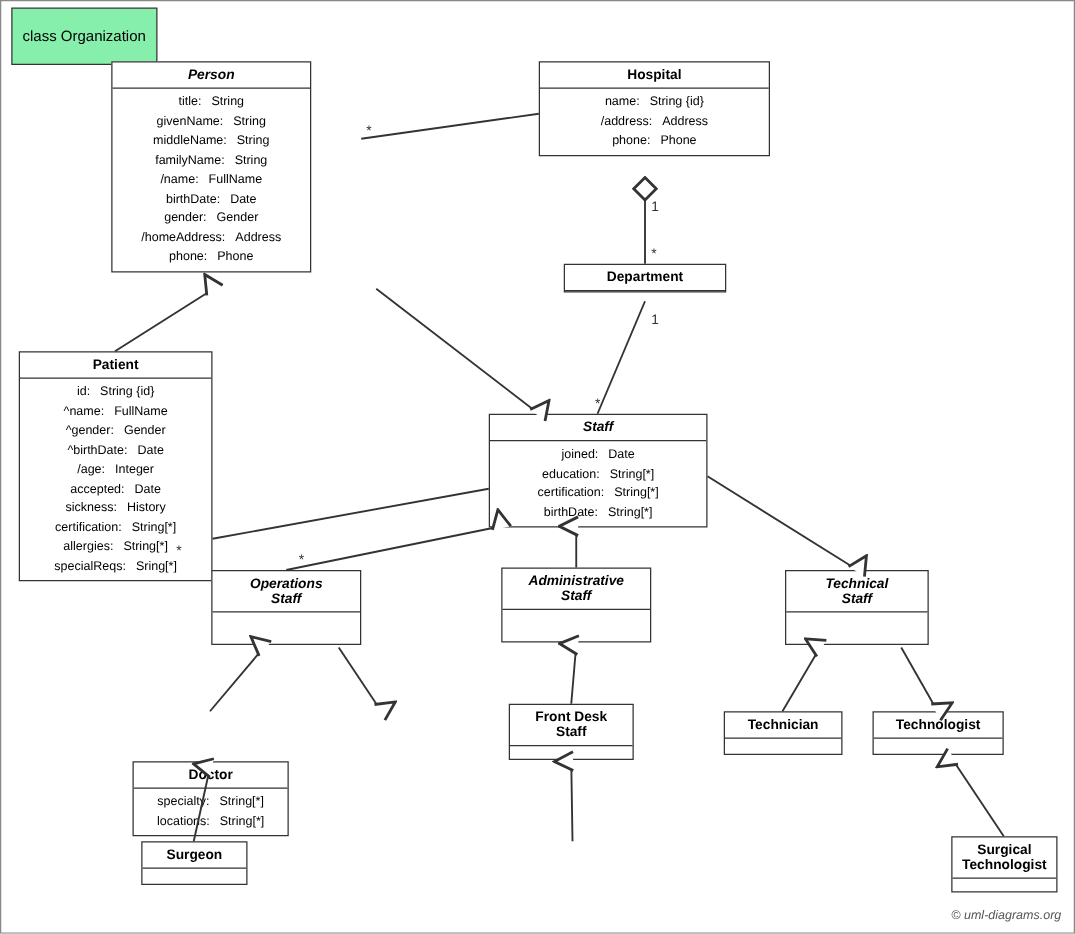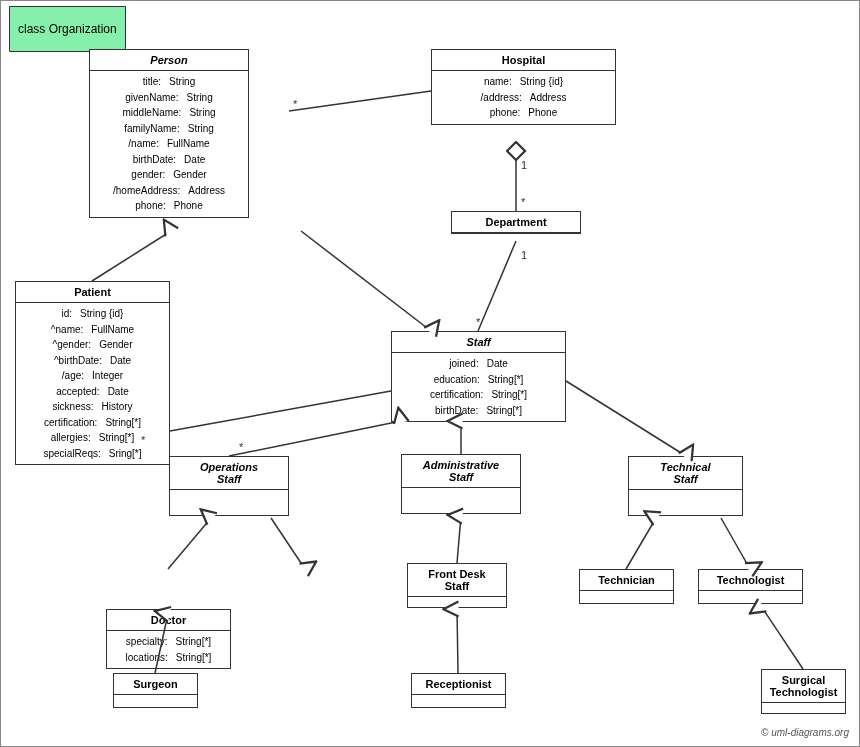--- a/index.html
+++ b/index.html
@@ -249,23 +249,20 @@
   </div>
 
   <div class="uml-box" style="left:697px; top:568px; width:105px; min-height:35px;">
     <div class="box-title normal">Technologist</div>
   </div>
 
   <div class="uml-box" style="left:112px; top:672px; width:85px; min-height:35px;">
     <div class="box-title normal">Surgeon</div>
   </div>
 
-  <div class="uml-box" style="left:410px; top:672px; width:95px; min-height:35px;">
-    <div class="box-title normal">Receptionist</div>
-  </div>
 
   <div class="uml-box" style="left:760px; top:668px; width:85px; min-height:45px;">
     <div class="box-title normal">Surgical<br>Technologist</div>
   </div>
 
   <svg class="lines">
     <defs>
 
       <marker id="open-triangle" markerWidth="12" markerHeight="12" refX="6" refY="10" orient="auto">
         <path d="M1,11 L6,1 L11,11" fill="white" stroke="#333" stroke-width="1.5"></path>

